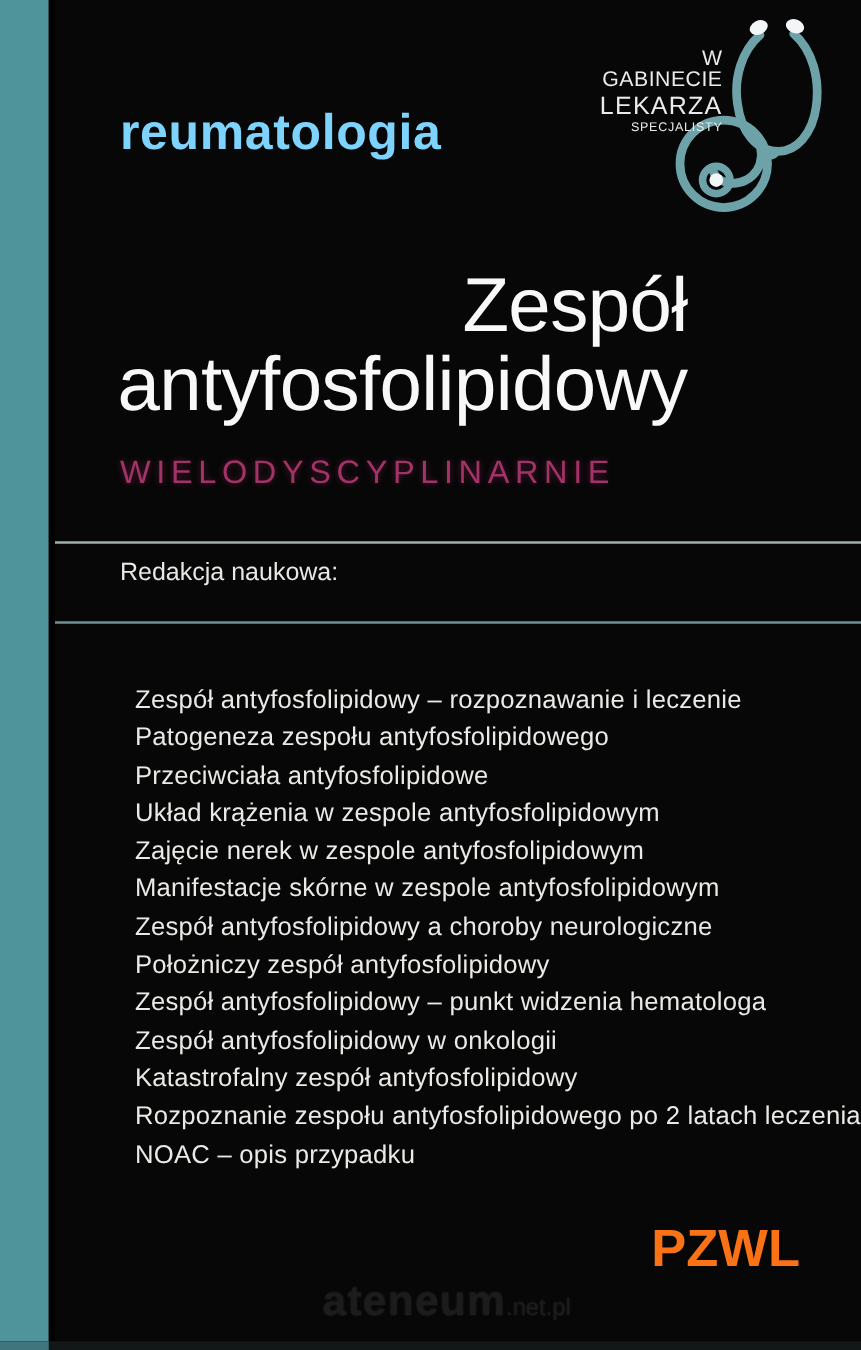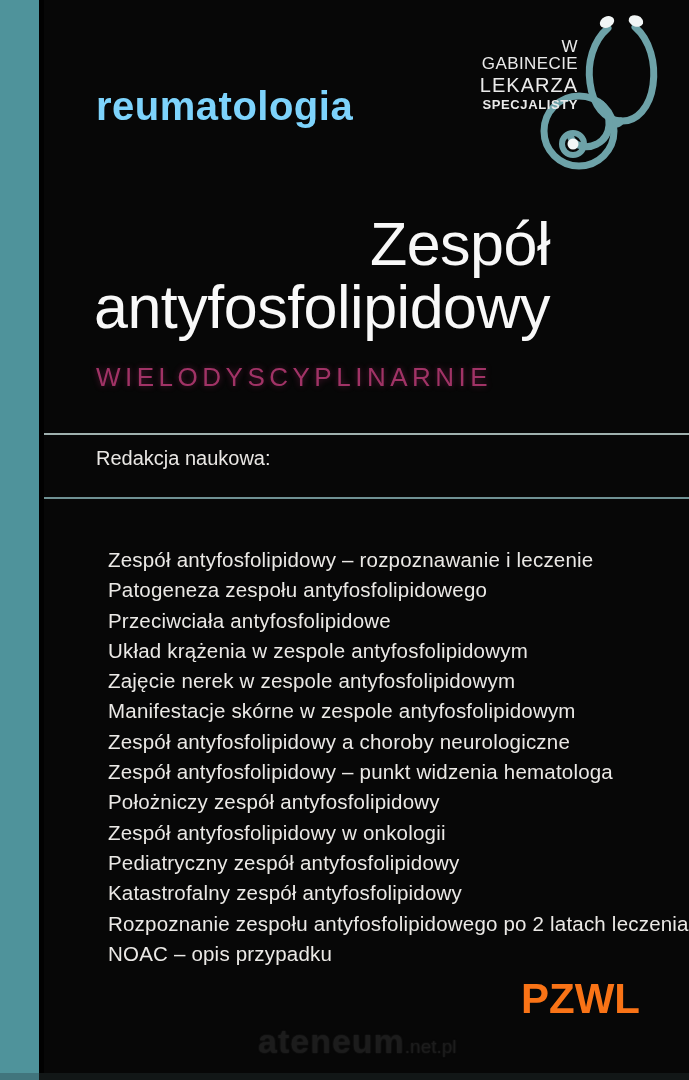--- a/index.html
+++ b/index.html
@@ -35,21 +35,21 @@
   }
   
   .series-logo{position:absolute;left:478px;top:8px;width:205px;height:172px;}
   .series-logo svg{position:absolute;left:0;top:0;}
   .series-text{
     position:absolute;left:0;top:30px;width:100px;
     text-align:right;color:#eaeaea;font-weight:300;line-height:1;
   }
   .series-text .l1{font-size:17px;letter-spacing:0.4px;margin-bottom:3px;}
   .series-text .l2{font-size:20px;letter-spacing:1px;margin-bottom:3px;}
-  .series-text .l3{font-size:13px;letter-spacing:0.6px;font-weight:bold;}
+  .series-text .l3{font-size:10px;letter-spacing:0.6px;}
   
   .title{
     position:absolute;left:94px;top:213px;
     font-size:61px;font-weight:300;color:#f8f8f8;
     line-height:63px;letter-spacing:-0.5px;text-align:right;
   }
   .subtitle{
     position:absolute;left:96px;top:362px;
     font-size:26px;font-weight:300;color:#a13366;
     letter-spacing:4.5px;
@@ -149,27 +149,26 @@
       <li>Przeciwciała antyfosfolipidowe</li>
 
       <li>Układ krążenia w zespole antyfosfolipidowym</li>
 
       <li>Zajęcie nerek w zespole antyfosfolipidowym</li>
 
       <li>Manifestacje skórne w zespole antyfosfolipidowym</li>
 
       <li>Zespół antyfosfolipidowy a choroby neurologiczne</li>
 
+      <li>Położniczy zespół antyfosfolipidowy</li>
+
       <li>Zespół antyfosfolipidowy – punkt widzenia hematologa</li>
-
-      <li>Położniczy zespół antyfosfolipidowy</li>
 
       <li>Zespół antyfosfolipidowy w onkologii</li>
 
-      <li>Pediatryczny zespół antyfosfolipidowy</li>
 
       <li>Katastrofalny zespół antyfosfolipidowy</li>
 
       <li>Rozpoznanie zespołu antyfosfolipidowego po 2 latach leczenia</li>
 
       <li>NOAC – opis przypadku</li>
     </ul>
 
   <div class="publisher">PZWL</div>
 

